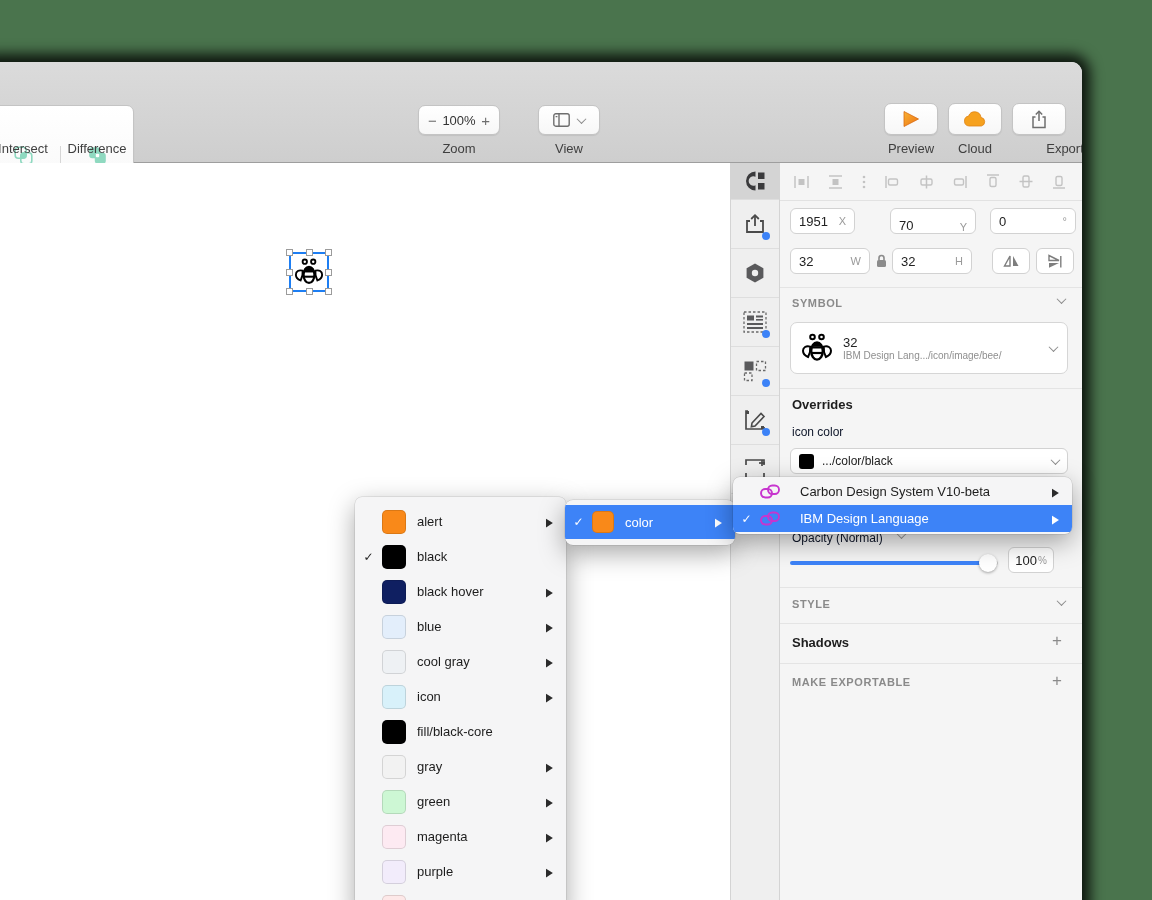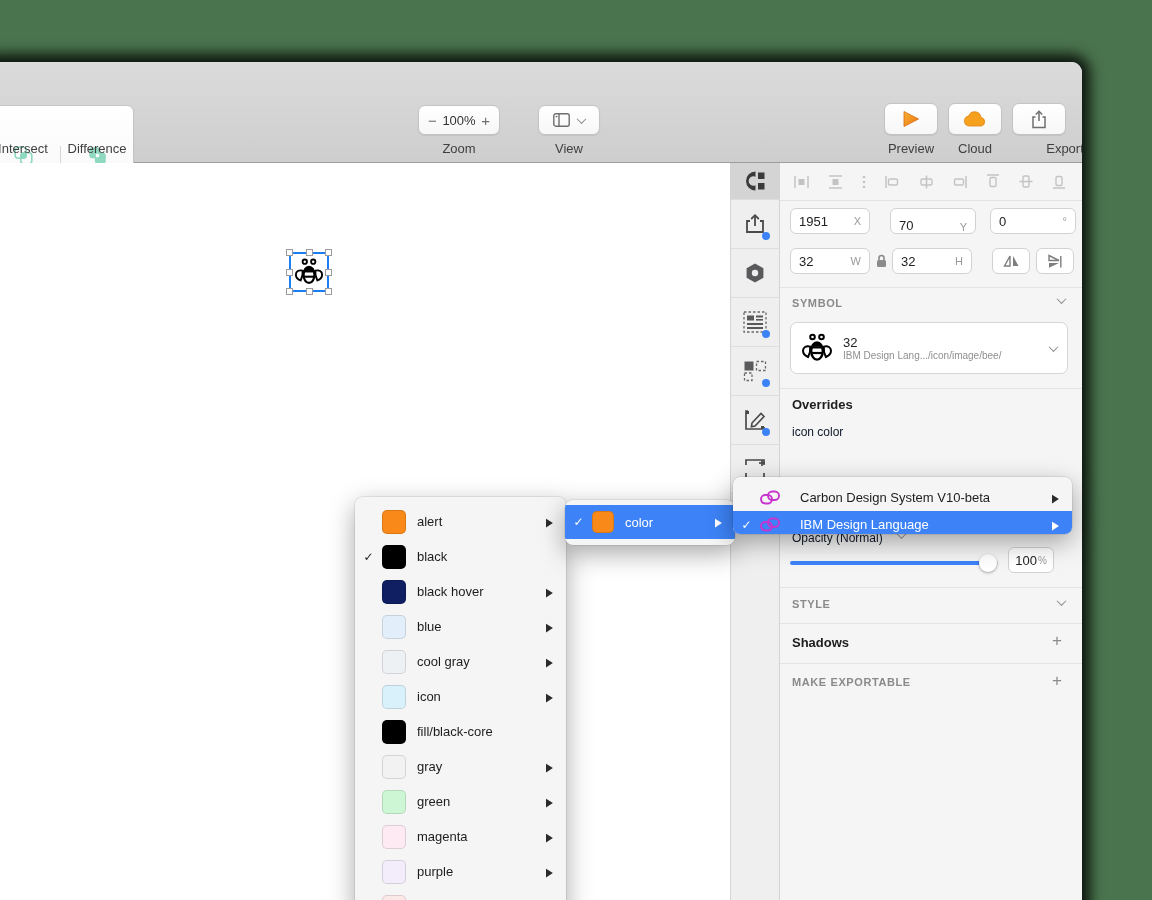--- a/index.html
+++ b/index.html
@@ -78,21 +78,21 @@
   .slider { position:absolute; left:10px; top:398px; width:200px; height:4px; border-radius:2px; background:#3c82f7; }
   .slider-rest { position:absolute; left:210px; top:398px; width:8px; height:4px; border-radius:0 2px 2px 0; background:#cfcfcf; }
   .knob { position:absolute; left:199px; top:391px; width:18px; height:18px; border-radius:50%; background:#fff; box-shadow:0 1px 3px rgba(0,0,0,0.35); }
   .pct-box { position:absolute; left:228px; top:384px; width:46px; height:26px; background:#fff; border:1px solid #d2d2d2; border-radius:6px; display:flex; align-items:center; justify-content:center; gap:1px; }
   .pct-box .unit { font-size:10px; color:#9a9a9a; }
 
   
   .menu { position:absolute; background:#f5f5f6; border-radius:7px; box-shadow:0 8px 26px rgba(0,0,0,0.35), 0 0 0 0.5px rgba(0,0,0,0.14); overflow:hidden; }
   .menu-colors { left:355px; top:497px; width:211px; height:420px; padding-top:7px; }
   .menu-group  { left:565px; top:500px; width:170px; height:45px; padding:5px 0; border-radius:8px; }
-  .menu-libs   { left:733px; top:477px; width:339px; height:57px; padding:7px 0; border-radius:7px; }
+  .menu-libs   { left:733px; top:477px; width:339px; height:57px; padding:1px 0; border-radius:7px; }
   .mrow { display:flex; align-items:center; height:35px; }
   .menu-libs .mrow { height:27px; }
   .menu-group .mrow { height:34px; }
   .mrow.hl { background:#3d83f7; color:#fff; }
   .mcheck { width:27px; text-align:center; font-size:12px; font-weight:bold; color:#222; flex:0 0 27px; }
   .mrow.hl .mcheck { color:#fff; }
   .mswatch { width:24px; height:24px; border-radius:5px; border:1px solid rgba(0,0,0,0.12); flex:0 0 24px; }
   .menu-group .mswatch { width:22px; height:22px; flex-basis:22px; }
   .mlabel { margin-left:11px; font-size:13px; color:#1d1d1d; flex:1; }
   .mrow.hl .mlabel { color:#fff; }
@@ -304,21 +304,21 @@
         <svg width="14" height="15" viewBox="0 0 14 15">
             <line x1="0.5" y1="7.5" x2="13.5" y2="7.5" stroke="#c3c3c3" stroke-width="1.5"></line>
             <rect x="4" y="2" width="6" height="11" rx="1.5" fill="none" stroke="#c3c3c3" stroke-width="1.4"></rect>
           </svg>
         <svg width="14" height="15" viewBox="0 0 14 15">
             <line x1="1" y1="14" x2="13" y2="14" stroke="#c3c3c3" stroke-width="1.5"></line>
             <rect x="4" y="2.5" width="6" height="9" rx="1.5" fill="none" stroke="#c3c3c3" stroke-width="1.4"></rect>
           </svg>
       </div>
 
-      <div class="field" style="left:10px; top:45px; width:80px;">
+      <div class="field" style="left:10px; top:45px; width:65px;">
         <span class="val">1951</span>
         <span class="unit">X</span>
       </div>
       <div class="field" style="left:110px; top:45px; width:86px;align-items:flex-end;">
         <span class="val">70</span>
         <span class="unit">Y</span>
       </div>
       <div class="field" style="left:210px; top:45px; width:86px;">
         <span class="val">0</span>
         <span class="unit">°</span>
@@ -371,20 +371,25 @@
           <div class="symbol-path">IBM Design Lang.../icon/image/bee/</div>
         </div>
         <span class="chev"></span>
       </div>
 
       <div class="divider" style="top:225px;"></div>
 
       <span class="sec-bold" style="left:12px; top:234px;">Overrides</span>
       <span class="sec-sub" style="left:12px; top:262px;">icon color</span>
 
+      <div class="override-drop">
+        <span class="mini-swatch" style="background:#000;"></span>
+        <span class="val">.../color/black</span>
+        <span class="chev"></span>
+      </div>
 
       <span class="sec-sub" style="left:12px; top:368px;">Opacity (Normal)</span>
       <span class="chev" style="position:absolute; left:118px; top:369px; border-color:#9a9a9a;"></span>
       <div class="slider"></div>
       <div class="slider-rest"></div>
       <div class="knob"></div>
       <div class="pct-box">
         <span>100</span>
         <span class="unit">%</span>
       </div>

